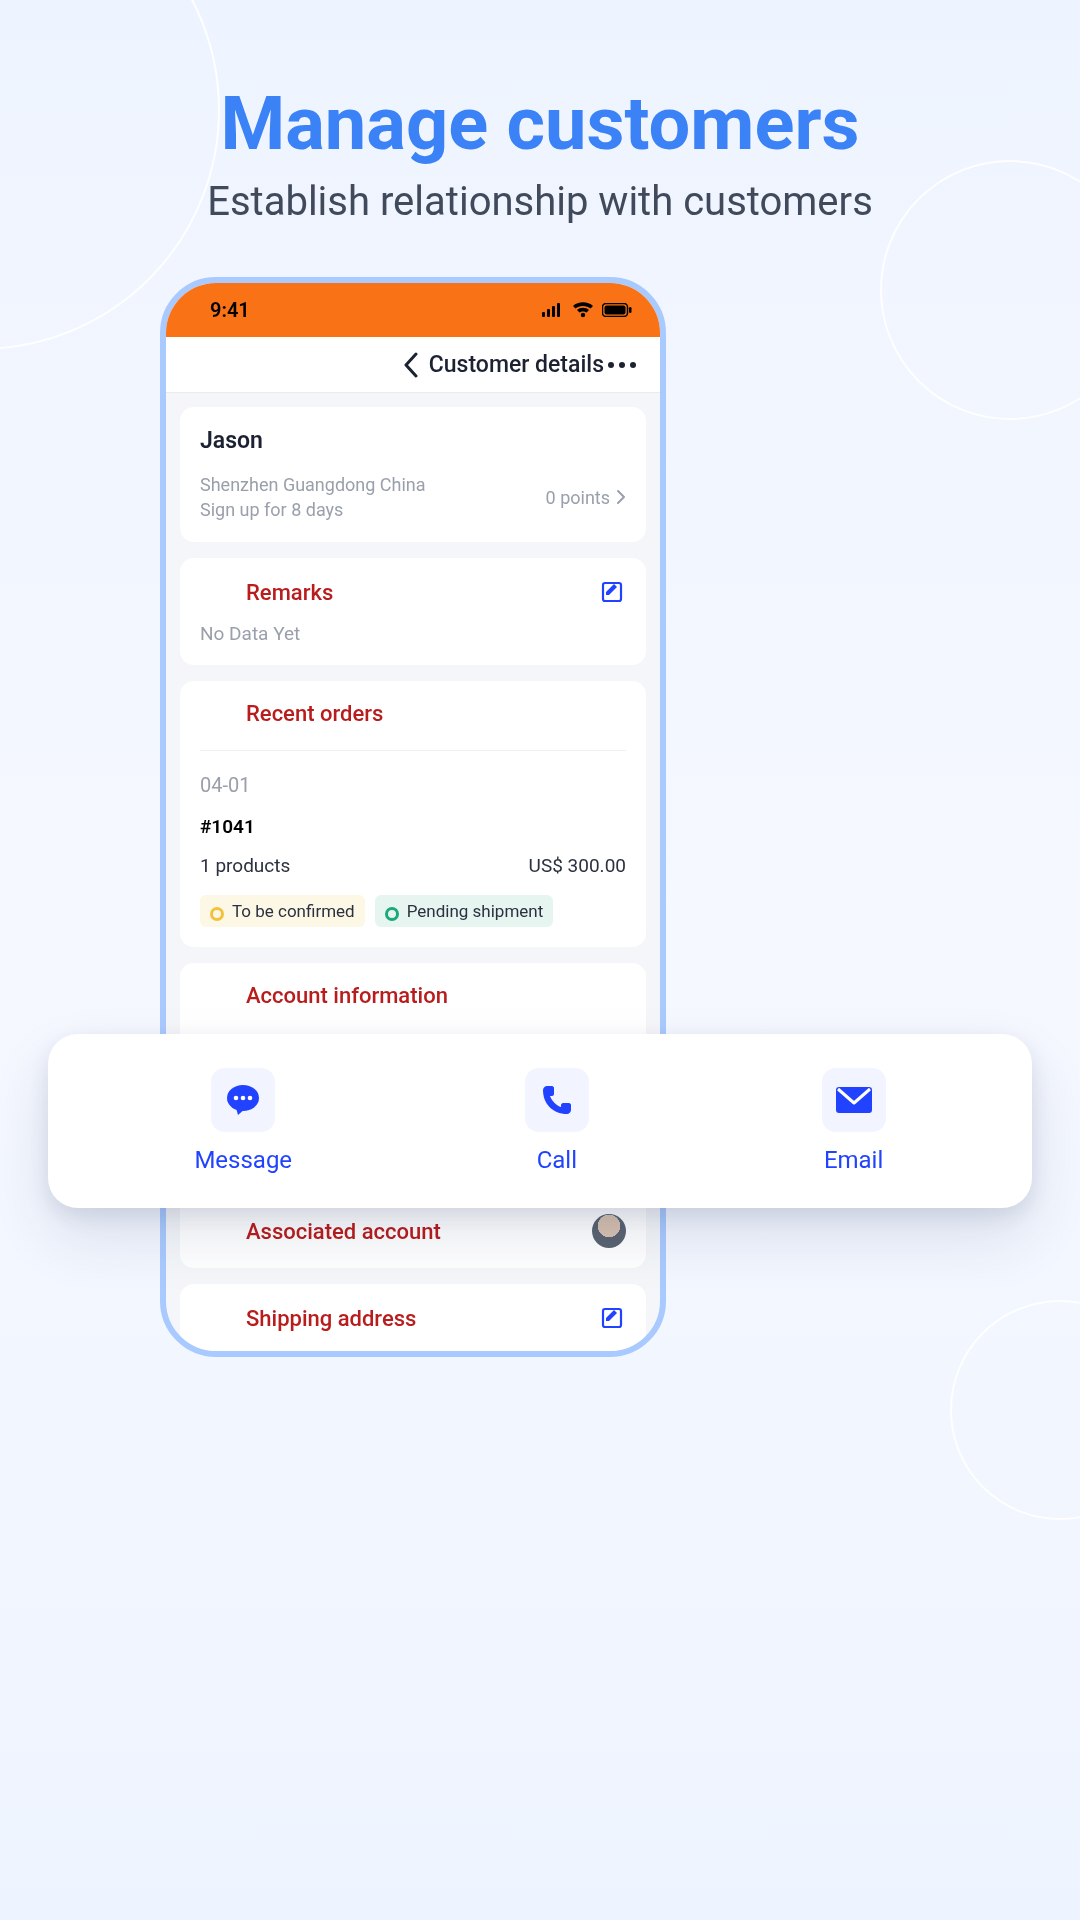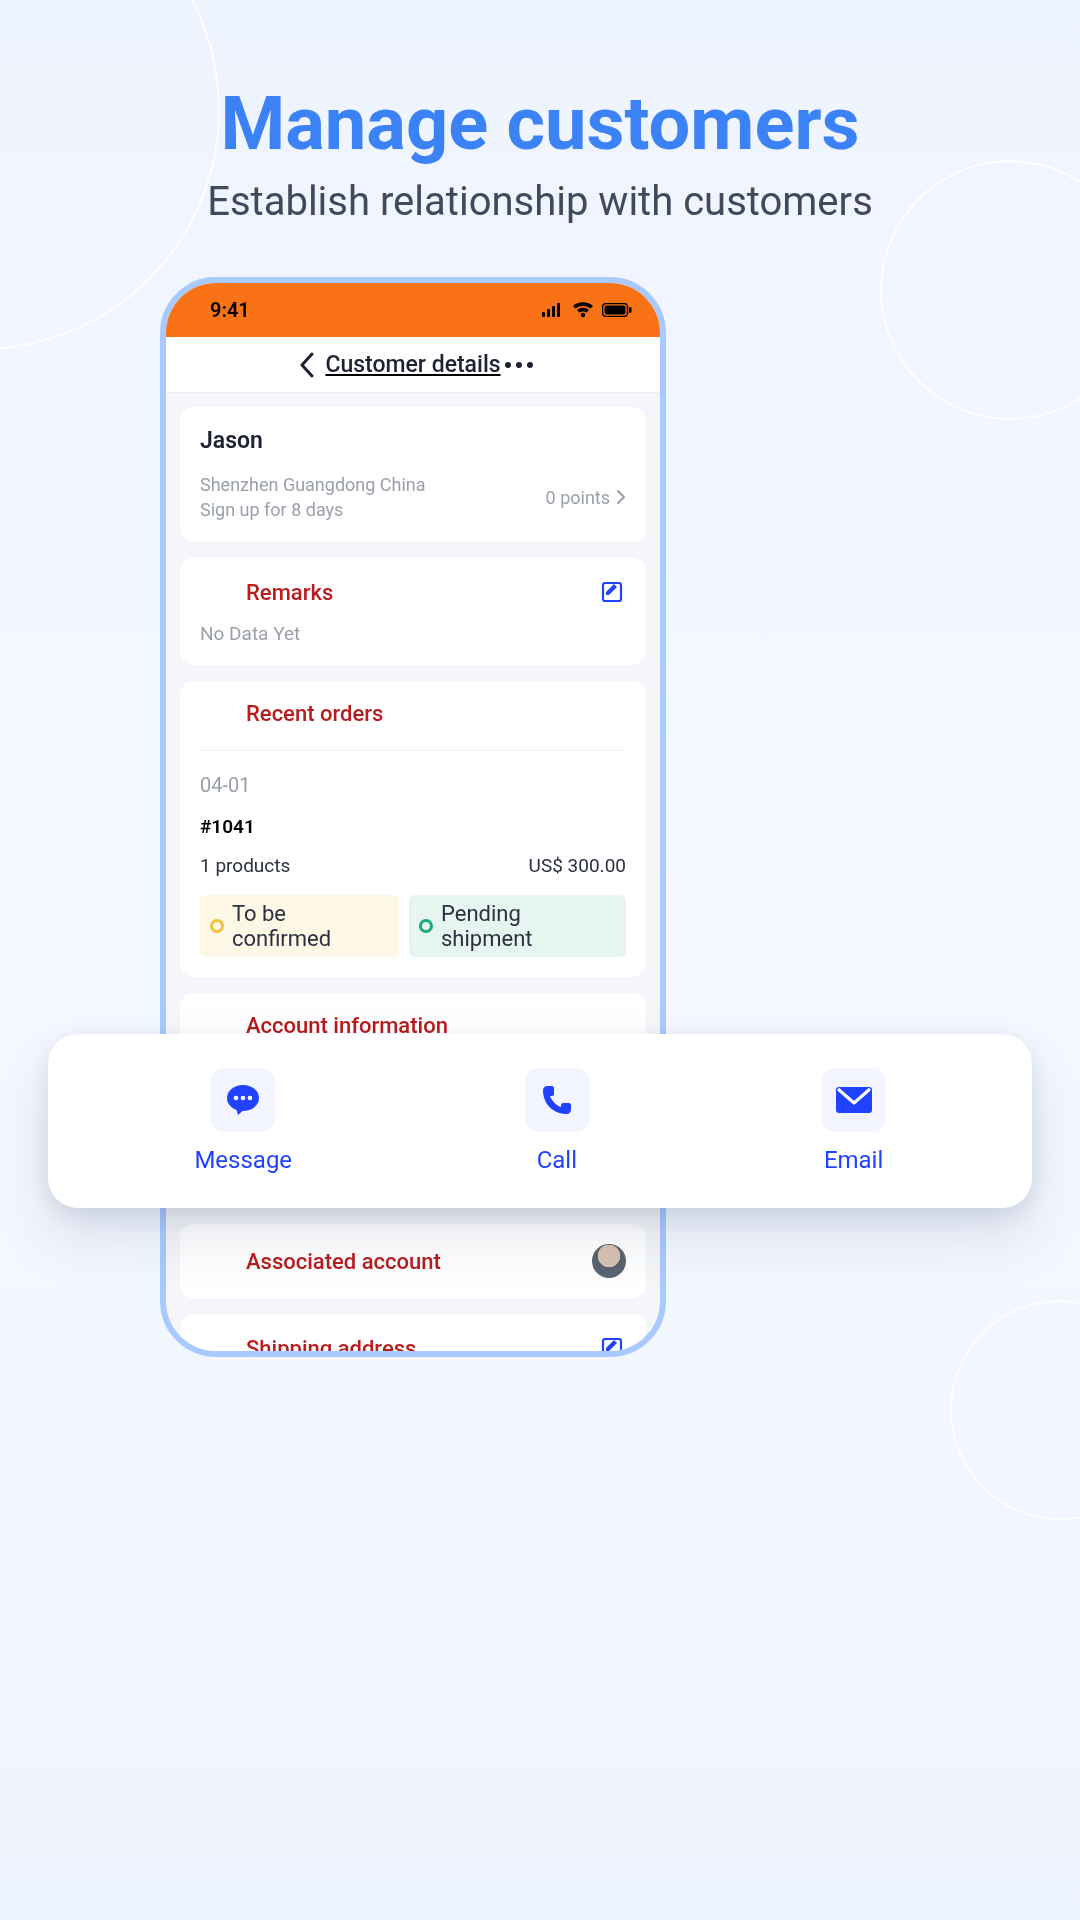--- a/index.html
+++ b/index.html
@@ -69,24 +69,23 @@
     font-size: 20px;
     font-weight: 600;
   }
   .status-icons { display: flex; align-items: center; gap: 8px; }
 
   .app-header {
     height: 56px;
     background: #ffffff;
     display: flex;
     align-items: center;
-    justify-content: center;
+    justify-content: flex-end;
     padding: 0 20px;
     border-bottom: 1px solid #e9ebef;
-    text-decoration: underline;
   }
   .back-btn, .more-btn { width: 36px; height: 36px; display: flex; align-items: center; justify-content: center; }
   .app-title { font-size: 23px; font-weight: 500; color: #1d2233; }
 
   .content { padding: 14px 14px 0 14px; display: flex; flex-direction: column; gap: 16px; }
   .card {
     background: #ffffff;
     border-radius: 14px;
     padding: 20px 20px;
   }
@@ -97,21 +96,21 @@
 
   .card-head { display: flex; align-items: center; justify-content: space-between; }
   .card-title { font-size: 22px; font-weight: 500; color: #b91c1c; margin-left: 46px; }
   .edit-btn { width: 28px; height: 28px; display: flex; align-items: center; justify-content: center; }
   .muted { color: #9aa0ab; font-size: 19px; margin-top: 16px; }
 
   .order-date { color: #9aa0ab; font-size: 20px; margin-top: 22px; }
   .order-id { font-size: 19px; font-weight: 600; margin-top: 18px; }
   .order-row { display: flex; justify-content: space-between; margin-top: 16px; font-size: 19px; color: #2b3140; }
   .tags { display: flex; gap: 10px; margin-top: 18px; }
-  .tag { display: flex; align-items: center; gap: 8px; padding: 6px 10px; border-radius: 6px; font-size: 22px; }
+  .tag { display: flex; align-items: flex-end; gap: 8px; padding: 6px 10px; border-radius: 6px; font-size: 17px; }
   .tag.yellow { background: #fdf7e6; color: #2b3140; }
   .tag.green  { background: #e6f5ef; color: #2b3140; }
   .tag .dot { width: 14px; height: 14px; border-radius: 50%; border: 3px solid; background: transparent; }
   .tag.yellow .dot { border-color: #f3c23a; }
   .tag.green  .dot { border-color: #1aa97a; }
 
   .divider { height: 1px; background: #eef0f3; margin-top: 24px; }
 
   .assoc { display: flex; align-items: center; justify-content: space-between; }
   .avatar { width: 34px; height: 34px; border-radius: 50%; background: radial-gradient(circle at 50% 35%, #d8c2b0 0 40%, #5a6370 41% 100%); }

